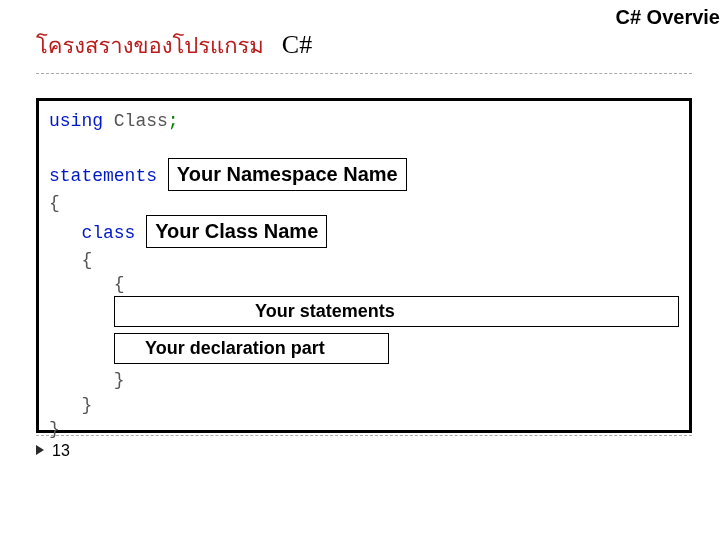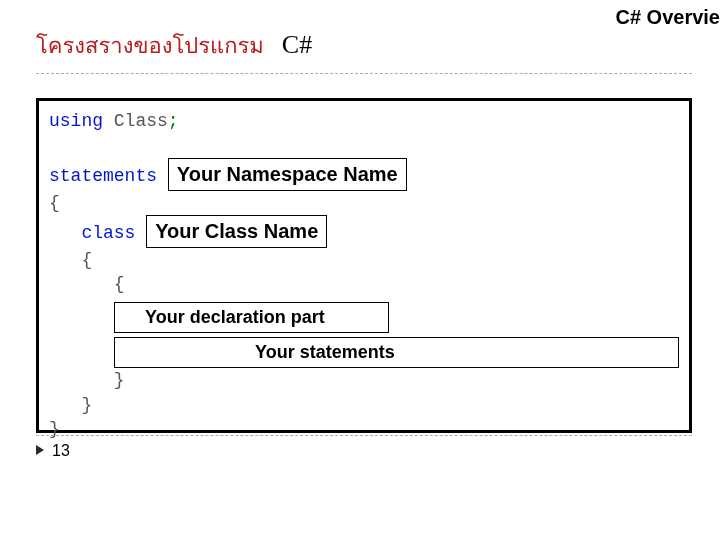--- a/index.html
+++ b/index.html
@@ -38,22 +38,22 @@
   <hr class="hr-dashed">
 
   <div class="code-frame">
     <div class="code-line"><span class="kw">using</span><span class="text-dim"> Class</span><span class="sem">;</span></div>
     <div class="code-line">&nbsp;</div>
     <div class="code-line"><span class="kw">statements</span> <span class="placeholder-box">Your Namespace Name</span></div>
     <div class="code-line text-dim">{</div>
     <div class="code-line">   <span class="kw">class</span> <span class="placeholder-box">Your Class Name</span></div>
     <div class="code-line text-dim">   <span>{</span></div>
     <div class="code-line text-dim">      <span>{</span></div>
+    <div class="wide-box box-stmt">Your statements</div>
     <div class="wide-box box-decl">Your declaration part</div>
-    <div class="wide-box box-stmt">Your statements</div>
     <div class="code-line text-dim">      <span>}</span></div>
     <div class="code-line text-dim">   <span>}</span></div>
     <div class="code-line text-dim">}</div>
   </div>
 
   <div class="footer">
     <hr class="footer-line">
     <span class="bullet"></span><span class="page-num">13</span>
   </div>
 

